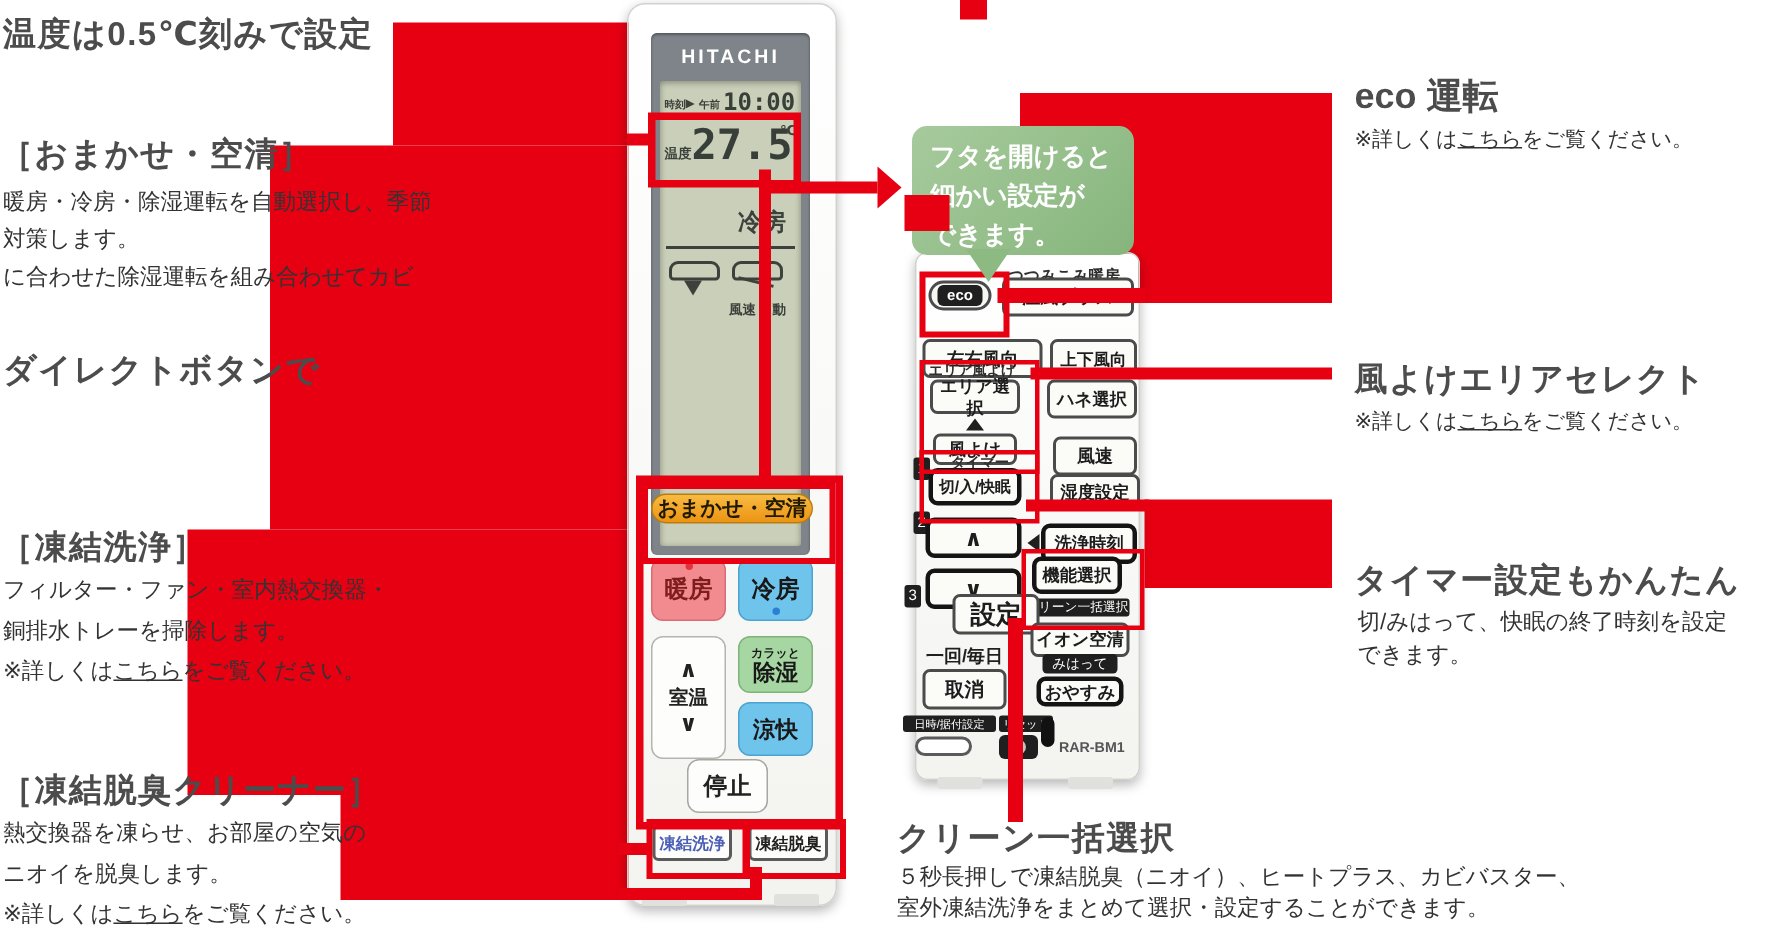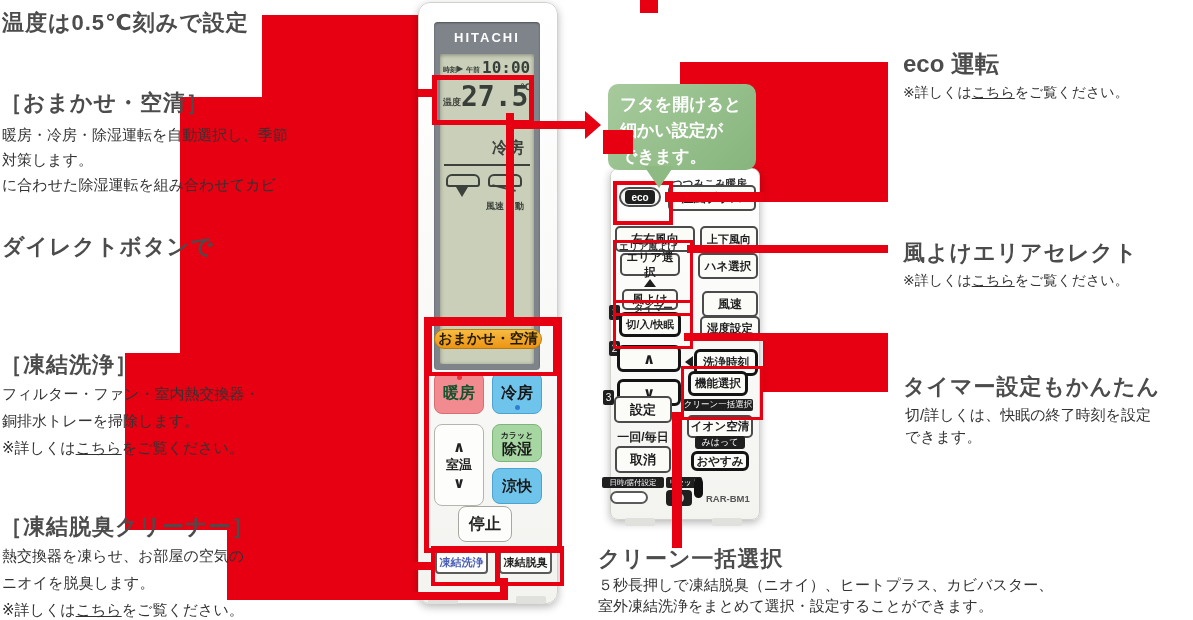--- a/index.html
+++ b/index.html
@@ -60,21 +60,21 @@
     <div style="position:absolute;left:4px;top:110px;width:86px;height:2px;background:#3c413b"></div>
     <div style="position:absolute;left:6px;top:120px;width:30px;height:9px;border:2px solid #3c413b;border-radius:6px 6px 3px 3px"></div>
     <div style="position:absolute;left:16px;top:133px;width:0;height:0;border-left:6px solid transparent;border-right:6px solid transparent;border-top:10px solid #3c413b"></div>
     <div style="position:absolute;left:48px;top:120px;width:30px;height:9px;border:2px solid #3c413b;border-radius:6px 6px 3px 3px"></div>
     <div style="position:absolute;left:52px;top:133px;width:24px;height:2px;background:#3c413b;transform:rotate(14deg)"></div>
     <span class="lcdtxt" style="left:46px;top:146px;font-size:9px">風速</span>
     <span class="lcdtxt" style="left:66px;top:146px;font-size:9px">自動</span>
   </div>
 
   <div class="btn z2" style="left:434px;top:329px;width:108px;height:20px;background:linear-gradient(180deg,#f8bb42,#ec9413);border:1px solid #b97c10;border-radius:16px;font-size:14px;font-weight:700;color:#221a00">おまかせ・空清</div>
-  <div class="btn z2" style="left:434px;top:372px;width:50px;height:42px;background:#f28b90;border:1px solid #d96d73;border-radius:8px;font-size:16px;font-weight:700;color:#14532d">暖房</div>
+  <div class="btn z2" style="left:434px;top:372px;width:50px;height:42px;background:#f28b90;border:1px solid #d96d73;border-radius:8px;font-size:16px;font-weight:700;color:#7f1d1d">暖房</div>
   <div class="z2" style="position:absolute;left:457px;top:375px;width:5px;height:5px;border-radius:50%;background:#e6333c"></div>
   <div class="btn z2" style="left:492px;top:372px;width:50px;height:42px;background:#6fc4ec;border:1px solid #4da3cf;border-radius:8px;font-size:16px;font-weight:700;color:#181818">冷房</div>
   <div class="z2" style="position:absolute;left:515px;top:405px;width:5px;height:5px;border-radius:50%;background:#2d7fd3"></div>
   <div class="z2" style="position:absolute;left:434px;top:424px;width:50px;height:82px;background:#fdfdfb;border:1px solid #b5b5b0;border-radius:8px;box-sizing:border-box;display:flex;flex-direction:column;align-items:center;justify-content:center;gap:2px">
     <span style="font-size:15px;font-weight:900;color:#222;line-height:14px">∧</span>
     <span style="font-size:13px;font-weight:700;color:#222">室温</span>
     <span style="font-size:15px;font-weight:900;color:#222;line-height:14px">∨</span>
   </div>
   <div class="z2" style="position:absolute;left:492px;top:424px;width:50px;height:38px;background:#a6d7a2;border:1px solid #7fb37b;border-radius:8px;box-sizing:border-box;display:flex;flex-direction:column;align-items:center;justify-content:center">
     <span style="font-size:8px;font-weight:700;color:#181818">カラッと</span>
@@ -122,21 +122,21 @@
   <div class="btn b2 b2b z2" style="left:619px;top:312px;width:62px;height:25px;font-size:10.5px">切/入/快眠</div>
   <div class="btn b2 z2" style="left:700px;top:316px;width:60px;height:24px;font-size:11.5px">湿度設定</div>
   <div class="blk z2" style="left:609px;top:341px;width:11px;height:15px;font-size:10px">2</div>
   <div class="btn b2 b2b z2" style="left:617px;top:345px;width:64px;height:27px;font-size:15px;font-weight:900">∧</div>
   <div class="tri-left z2" style="left:685px;top:356px"></div>
   <div class="btn b2 b2b z2" style="left:694px;top:349px;width:64px;height:27px;font-size:11.5px">洗浄時刻</div>
   <div class="btn b2 b2b z2" style="left:617px;top:379px;width:64px;height:27px;font-size:15px;font-weight:900">∨</div>
   <div class="btn b2 b2b z2" style="left:688px;top:371px;width:60px;height:25px;font-size:11.5px">機能選択</div>
   <div class="blk z2" style="left:683px;top:399px;width:70px;height:12px;font-size:8.5px">クリーン一括選択</div>
   <div class="blk z2" style="left:603px;top:390px;width:11px;height:15px;font-size:10px">3</div>
-  <div class="btn b2 z2" style="left:614px;top:396px;width:58px;height:27px;font-size:13px">設定</div>
+  <div class="btn b2 z2" style="left:635px;top:396px;width:58px;height:27px;font-size:17px">設定</div>
   <div class="btn b2 z2" style="left:687px;top:415px;width:66px;height:23px;font-size:11.5px">イオン空清</div>
   <span class="t z2" style="left:611px;top:429px;width:64px;text-align:center;font-size:12px;font-weight:700;color:#1f1f1f">一回/毎日</span>
   <div class="blk z2" style="left:695px;top:436px;width:50px;height:13px;font-size:9px;border-radius:3px">みはって</div>
   <div class="btn b2 z2" style="left:615px;top:446px;width:56px;height:27px;font-size:13px">取消</div>
   <div class="btn b2 b2b z2" style="left:691px;top:451px;width:58px;height:20px;font-size:11.5px">おやすみ</div>
   <div class="blk z2" style="left:602px;top:477px;width:62px;height:11px;font-size:7.5px">日時/据付設定</div>
   <div class="z2" style="position:absolute;left:610px;top:491px;width:38px;height:13px;background:#fff;border:2px solid #5a5a5a;border-radius:8px;box-sizing:border-box"></div>
   <div class="blk z2" style="left:666px;top:477px;width:36px;height:11px;font-size:7.5px">リセット</div>
   <div class="blk z2" style="left:666px;top:490px;width:26px;height:16px;border-radius:4px"></div>
   <div class="z2" style="position:absolute;left:674px;top:493px;width:10px;height:10px;border-radius:50%;background:#c2c2be"></div>
@@ -190,21 +190,21 @@
   </div>
 
   <div class="t z7" style="left:903px;top:48px;font-size:24px;font-weight:600;color:#4c4c4c">eco 運転</div>
   <div class="t note z7" style="left:903px;top:84px"><span>※詳しくは</span><a class="link">こちら</a><span>をご覧ください。</span></div>
 
   <div class="t h1 z7" style="left:903px;top:238px">風よけエリアセレクト</div>
   <div class="t note z7" style="left:903px;top:272px"><span>※詳しくは</span><a class="link">こちら</a><span>をご覧ください。</span></div>
 
   <div class="t h1 z7" style="left:903px;top:372px">タイマー設定もかんたん</div>
   <div class="t z7" style="left:905px;top:404px;font-size:15px;line-height:22px;color:#333">
-    <div>切/詳しくは、快眠の終了時刻を設定</div>
+    <div>切/みはって、快眠の終了時刻を設定</div>
     <div>できます。</div>
   </div>
 
   <div class="t h1 z7" style="left:598px;top:544px">クリーン一括選択</div>
   <div class="t z7" style="left:598px;top:574px;font-size:15px;line-height:21px;color:#333">
     <div>５秒長押しで凍結脱臭（ニオイ）、ヒートプラス、カビバスター、</div>
     <div>室外凍結洗浄をまとめて選択・設定することができます。</div>
   </div>
 
 </div>

